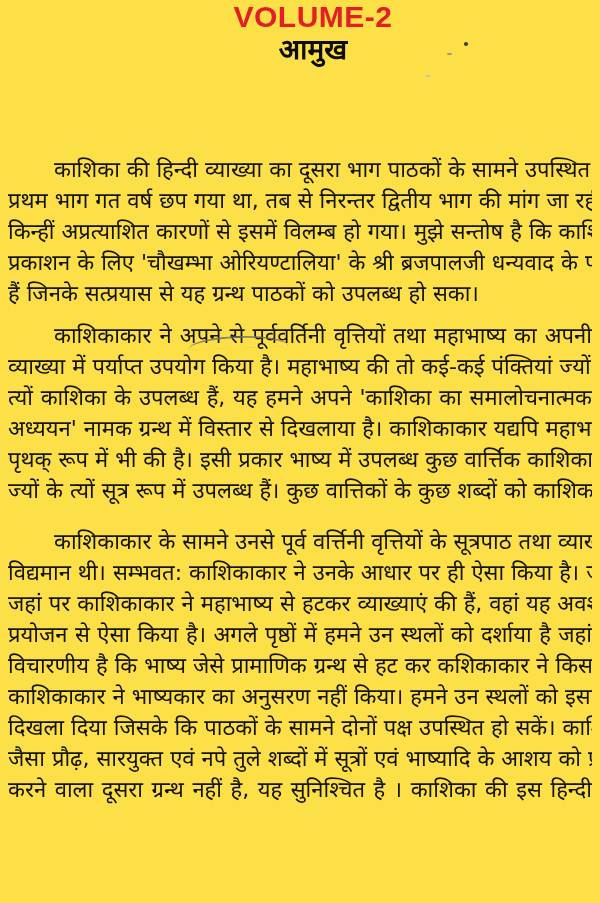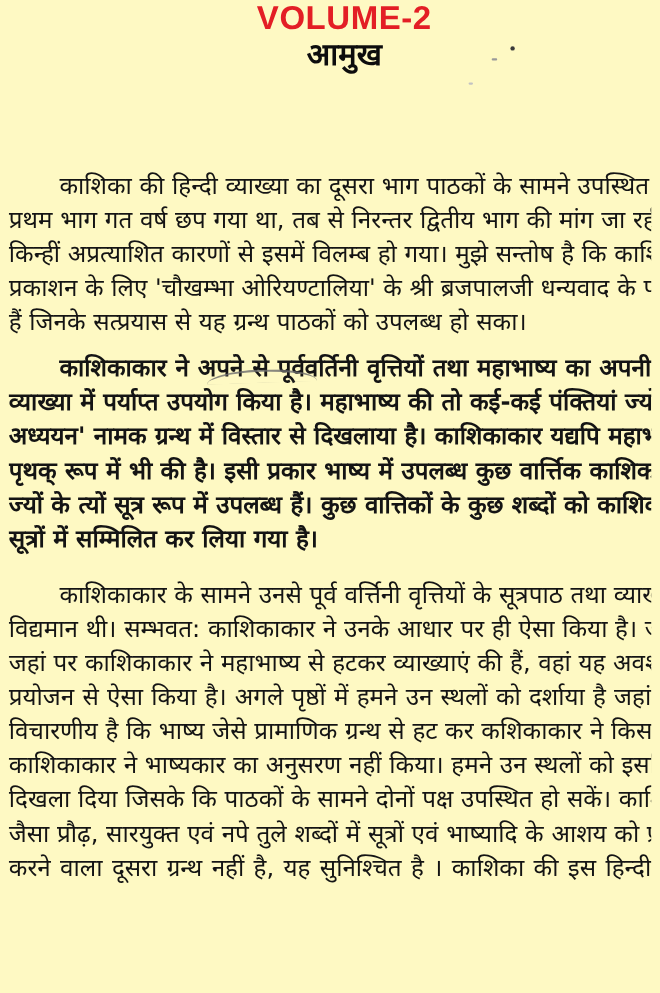--- a/index.html
+++ b/index.html
@@ -1,21 +1,21 @@
 <!DOCTYPE html>
 <html><head>
 <meta charset="utf-8">
 <style>
   html, body { margin: 0; padding: 0; background: #ffffff; }
   .page {
     position: relative;
     width: 600px;
     height: 903px;
     margin: 0 auto;
-    background: #fef9c3;
+    background: #fde047;
     overflow: hidden;
     font-family: "DejaVu Sans", sans-serif;
     color: #141414;
   }
   .header { padding-top: 1px; text-align: center; transform: translateX(13px); }
   .volume-title {
     font-family: "Liberation Sans", sans-serif;
     font-weight: 700;
     font-size: 30px;
     line-height: 32px;
@@ -23,21 +23,21 @@
   }
   .page-heading {
     font-weight: 700;
     font-size: 28px;
     line-height: 33px;
     color: #0d0d0d;
   }
   .content { padding: 0 8px; }
   .para { margin: 0; }
   .para1 { margin-top: 88px; }
-  .para2 { margin-top: 11px; font-weight: bold; }
+  .para2 { margin-top: 11px; }
   .para3 { margin-top: 20px; }
   .ln {
     font-size: 22px;
     line-height: 31px;
     height: 31px;
     overflow: hidden;
     text-align: justify;
     text-align-last: justify;
     white-space: nowrap;
   }
@@ -79,24 +79,24 @@
       <div class="ln ind">काशिका की हिन्दी व्याख्या का दूसरा भाग पाठकों के सामने उपस्थित है।</div>
       <div class="ln">प्रथम भाग गत वर्ष छप गया था, तब से निरन्तर द्वितीय भाग की मांग जा रही थी।</div>
       <div class="ln">किन्हीं अप्रत्याशित कारणों से इसमें विलम्ब हो गया। मुझे सन्तोष है कि काशिका</div>
       <div class="ln">प्रकाशन के लिए 'चौखम्भा ओरियण्टालिया' के श्री ब्रजपालजी धन्यवाद के पात्र</div>
       <div class="ln last">हैं जिनके सत्प्रयास से यह ग्रन्थ पाठकों को उपलब्ध हो सका।</div>
     </div>
 
     <div class="para para2">
       <div class="ln ind">काशिकाकार ने अपने से पूर्ववर्तिनी वृत्तियों तथा महाभाष्य का अपनी</div>
       <div class="ln">व्याख्या में पर्याप्त उपयोग किया है। महाभाष्य की तो कई-कई पंक्तियां ज्यों की</div>
+      <div class="ln">त्यों काशिका के उपलब्ध हैं, यह हमने अपने 'काशिका का समालोचनात्मक</div>
       <div class="ln">अध्ययन' नामक ग्रन्थ में विस्तार से दिखलाया है। काशिकाकार यद्यपि महाभाष्य</div>
       <div class="ln">पृथक् रूप में भी की है। इसी प्रकार भाष्य में उपलब्ध कुछ वार्त्तिक काशिका में</div>
       <div class="ln">ज्यों के त्यों सूत्र रूप में उपलब्ध हैं। कुछ वात्तिकों के कुछ शब्दों को काशिका में</div>
-      <div class="ln last">सूत्रों में सम्मिलित कर लिया गया है।</div>
     </div>
 
     <div class="para para3">
       <div class="ln ind">काशिकाकार के सामने उनसे पूर्व वर्त्तिनी वृत्तियों के सूत्रपाठ तथा व्याख्याएं</div>
       <div class="ln">विद्यमान थी। सम्भवत: काशिकाकार ने उनके आधार पर ही ऐसा किया है। जहां</div>
       <div class="ln">जहां पर काशिकाकार ने महाभाष्य से हटकर व्याख्याएं की हैं, वहां यह अवश्य</div>
       <div class="ln">प्रयोजन से ऐसा किया है। अगले पृष्ठों में हमने उन स्थलों को दर्शाया है जहां</div>
       <div class="ln">विचारणीय है कि भाष्य जेसे प्रामाणिक ग्रन्थ से हट कर कशिकाकार ने किस</div>
       <div class="ln">काशिकाकार ने भाष्यकार का अनुसरण नहीं किया। हमने उन स्थलों को इसलिए</div>
       <div class="ln">दिखला दिया जिसके कि पाठकों के सामने दोनों पक्ष उपस्थित हो सकें। काशिका</div>

